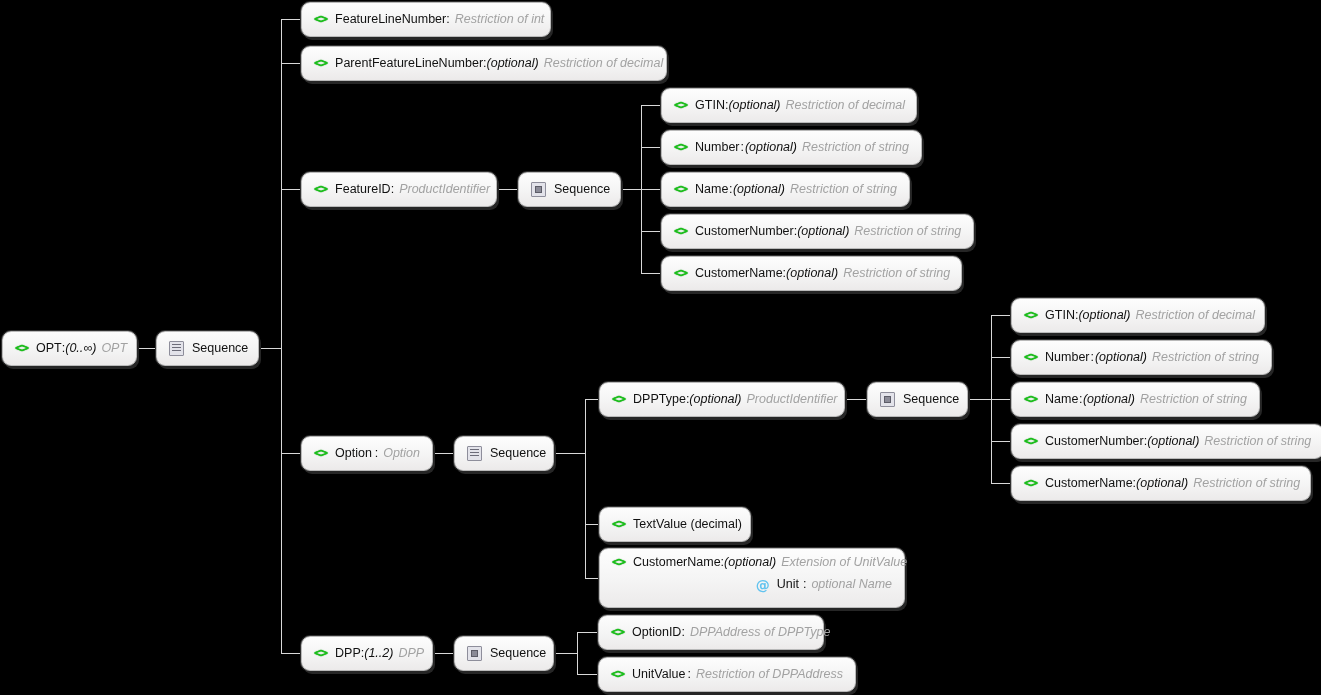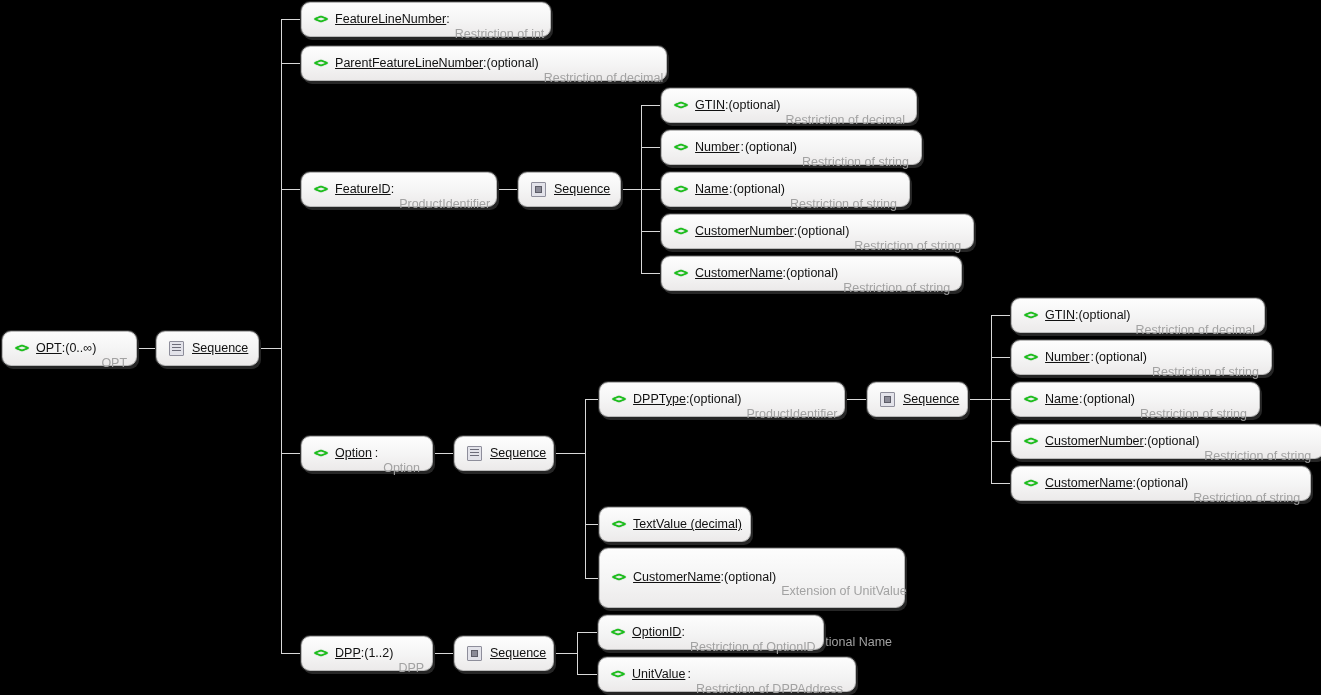--- a/index.html
+++ b/index.html
@@ -48,23 +48,23 @@
   .ico-seq.lines::before{
     content:"";position:absolute;left:2px;right:2px;top:2px;height:1px;
     background:#6c6c79;box-shadow:0 3px 0 0 #6c6c79,0 6px 0 0 #6c6c79;
   }
   .ico-seq.solid::before{
     content:"";position:absolute;left:3px;right:3px;top:3px;bottom:3px;
     background:#8b8b97;border:1px solid #5d5d68;box-sizing:border-box;
   }
 
   
-  .nm{color:#111;text-decoration:underline;}
-  .occ{color:#111;}
-  .ty{color:#a2a2a2;margin-left:5px;margin-top:29px;}
+  .nm{color:#111;}
+  .occ{color:#111;font-style:italic;}
+  .ty{color:#a2a2a2;font-style:italic;margin-left:5px;}
   .sp{display:inline-block;width:4px;}
 </style>
 </head>
 <body>
 
 <div id="canvas">
 
   <div class="ln h" style="left:137px;top:348px;width:19px;"></div>
 
   <div class="ln h" style="left:259px;top:348px;width:22px;"></div>
@@ -333,21 +333,21 @@
         <span class="ico-seq solid"></span>
       </span>
     <span class="nm">Sequence</span>
   </div>
 
   <div class="node" style="left:598px;top:615px;width:226px;height:35px;">
     <span class="ico ico-elem">&lt;&gt;</span>
     <span class="nm">OptionID</span>
     <span class="sp"></span>
       <span>:</span>
-    <span class="ty">Restriction of OptionID</span>
+    <span class="ty">DPPAddress of DPPType</span>
   </div>
 
   <div class="node" style="left:598px;top:657px;width:258px;height:35px;">
     <span class="ico ico-elem">&lt;&gt;</span>
     <span class="nm">UnitValue</span>
     <span class="sp"></span>
       <span>:</span>
     <span class="ty">Restriction of DPPAddress</span>
   </div>
 

